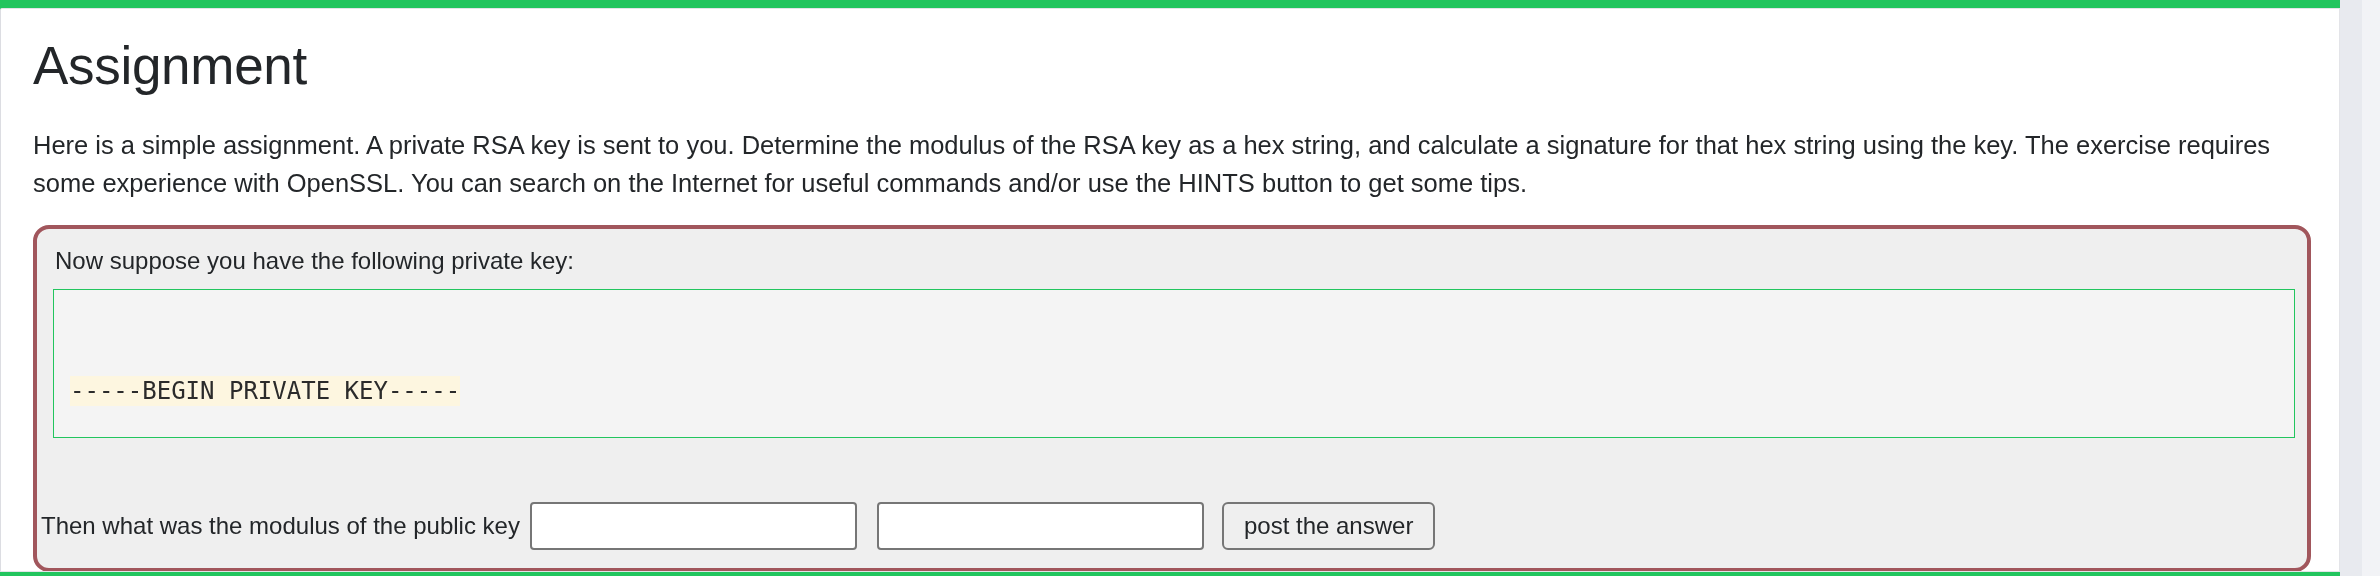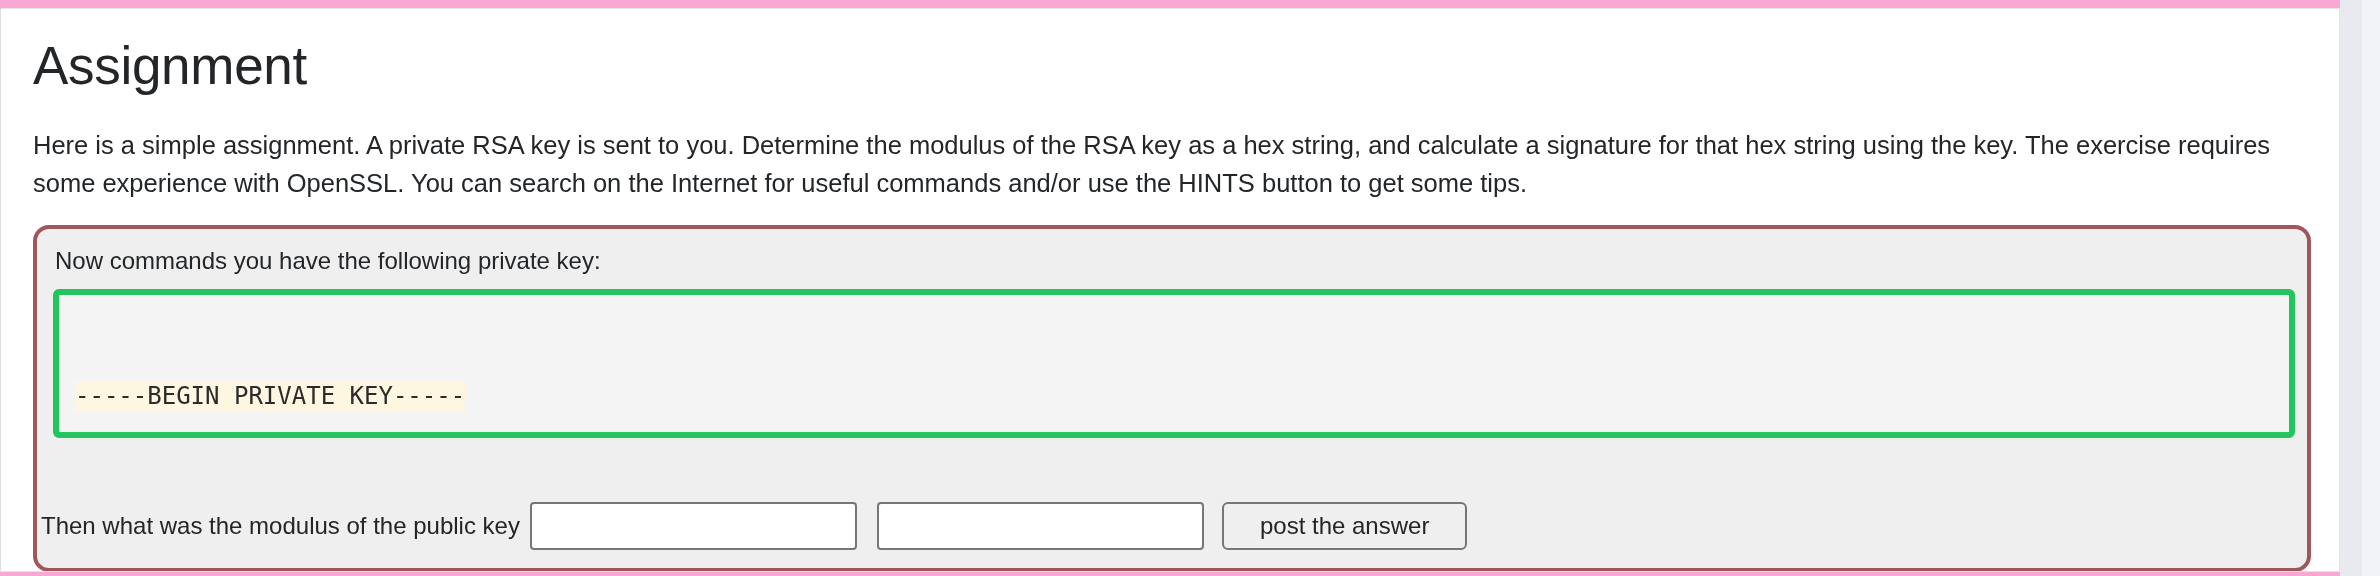--- a/index.html
+++ b/index.html
@@ -13,21 +13,21 @@
     background: #eceef2;
     font-family: "Liberation Sans", sans-serif;
     overflow: hidden;
   }
 
   
   .page-wrap {
     position: relative;
     width: 2380px;
     height: 576px;
-    background: #f9a8d4;
+    background: #22c55e;
   }
 
   .card {
     position: absolute;
     left: 0px;
     top: 8px;
     width: 2340px;
     height: 564px;
     background: #ffffff;
     border: 1px solid #e3e4e8;
@@ -72,22 +72,22 @@
     color: #232629;
     margin: 2px 0 0 2px;
   }
 
   
   .key-pre {
     margin: 13px 0 16px 0;
     width: 2242px;
     height: 149px;
     background: #f4f4f4;
-    border: 6px solid #22c55e;
-    border-radius: 6px;
+    border: 1px solid #22c55e;
+    border-radius: 0;
     overflow: hidden;
     position: relative;
   }
 
   .key-inner {
     padding: 16px 0 0 16px;
     font-family: "DejaVu Sans Mono", "Liberation Mono", monospace;
     font-size: 24px;
     line-height: 1.42;
     color: #2b2b2b;
@@ -126,21 +126,21 @@
     font-family: "Liberation Sans", sans-serif;
     font-size: 22px;
     padding: 0 6px;
     color: #232629;
     outline: none;
   }
 
   .post-btn {
     margin-left: 8px;
     height: 48px;
-    padding: 0 36px;
+    padding: 0 20px;
     background: #efefef;
     border: 2px solid #767676;
     border-radius: 6px;
     font-family: "Liberation Sans", sans-serif;
     font-size: 24px;
     color: #232629;
     cursor: pointer;
     line-height: 1;
   }
 
@@ -168,21 +168,21 @@
 <div class="page-wrap">
 
   <div class="card">
 
     <h1 class="page-title">Assignment</h1>
 
     <p class="intro">Here is a simple assignment. A private RSA key is sent to you. Determine the modulus of the RSA key as a hex string, and calculate a signature for that hex string using the key. The exercise requires some experience with OpenSSL. You can search on the Internet for useful commands and/or use the HINTS button to get some tips.</p>
 
     <div class="assign-box">
 
-      <div class="assign-label">Now commands you have the following private key:</div>
+      <div class="assign-label">Now suppose you have the following private key:</div>
 
       <div class="key-pre">
         <div class="key-inner">
           <span class="key-line"><span class="hl">-----BEGIN PRIVATE KEY-----</span></span>
           
           
         </div>
       </div>
 
       <div class="answer-row">

